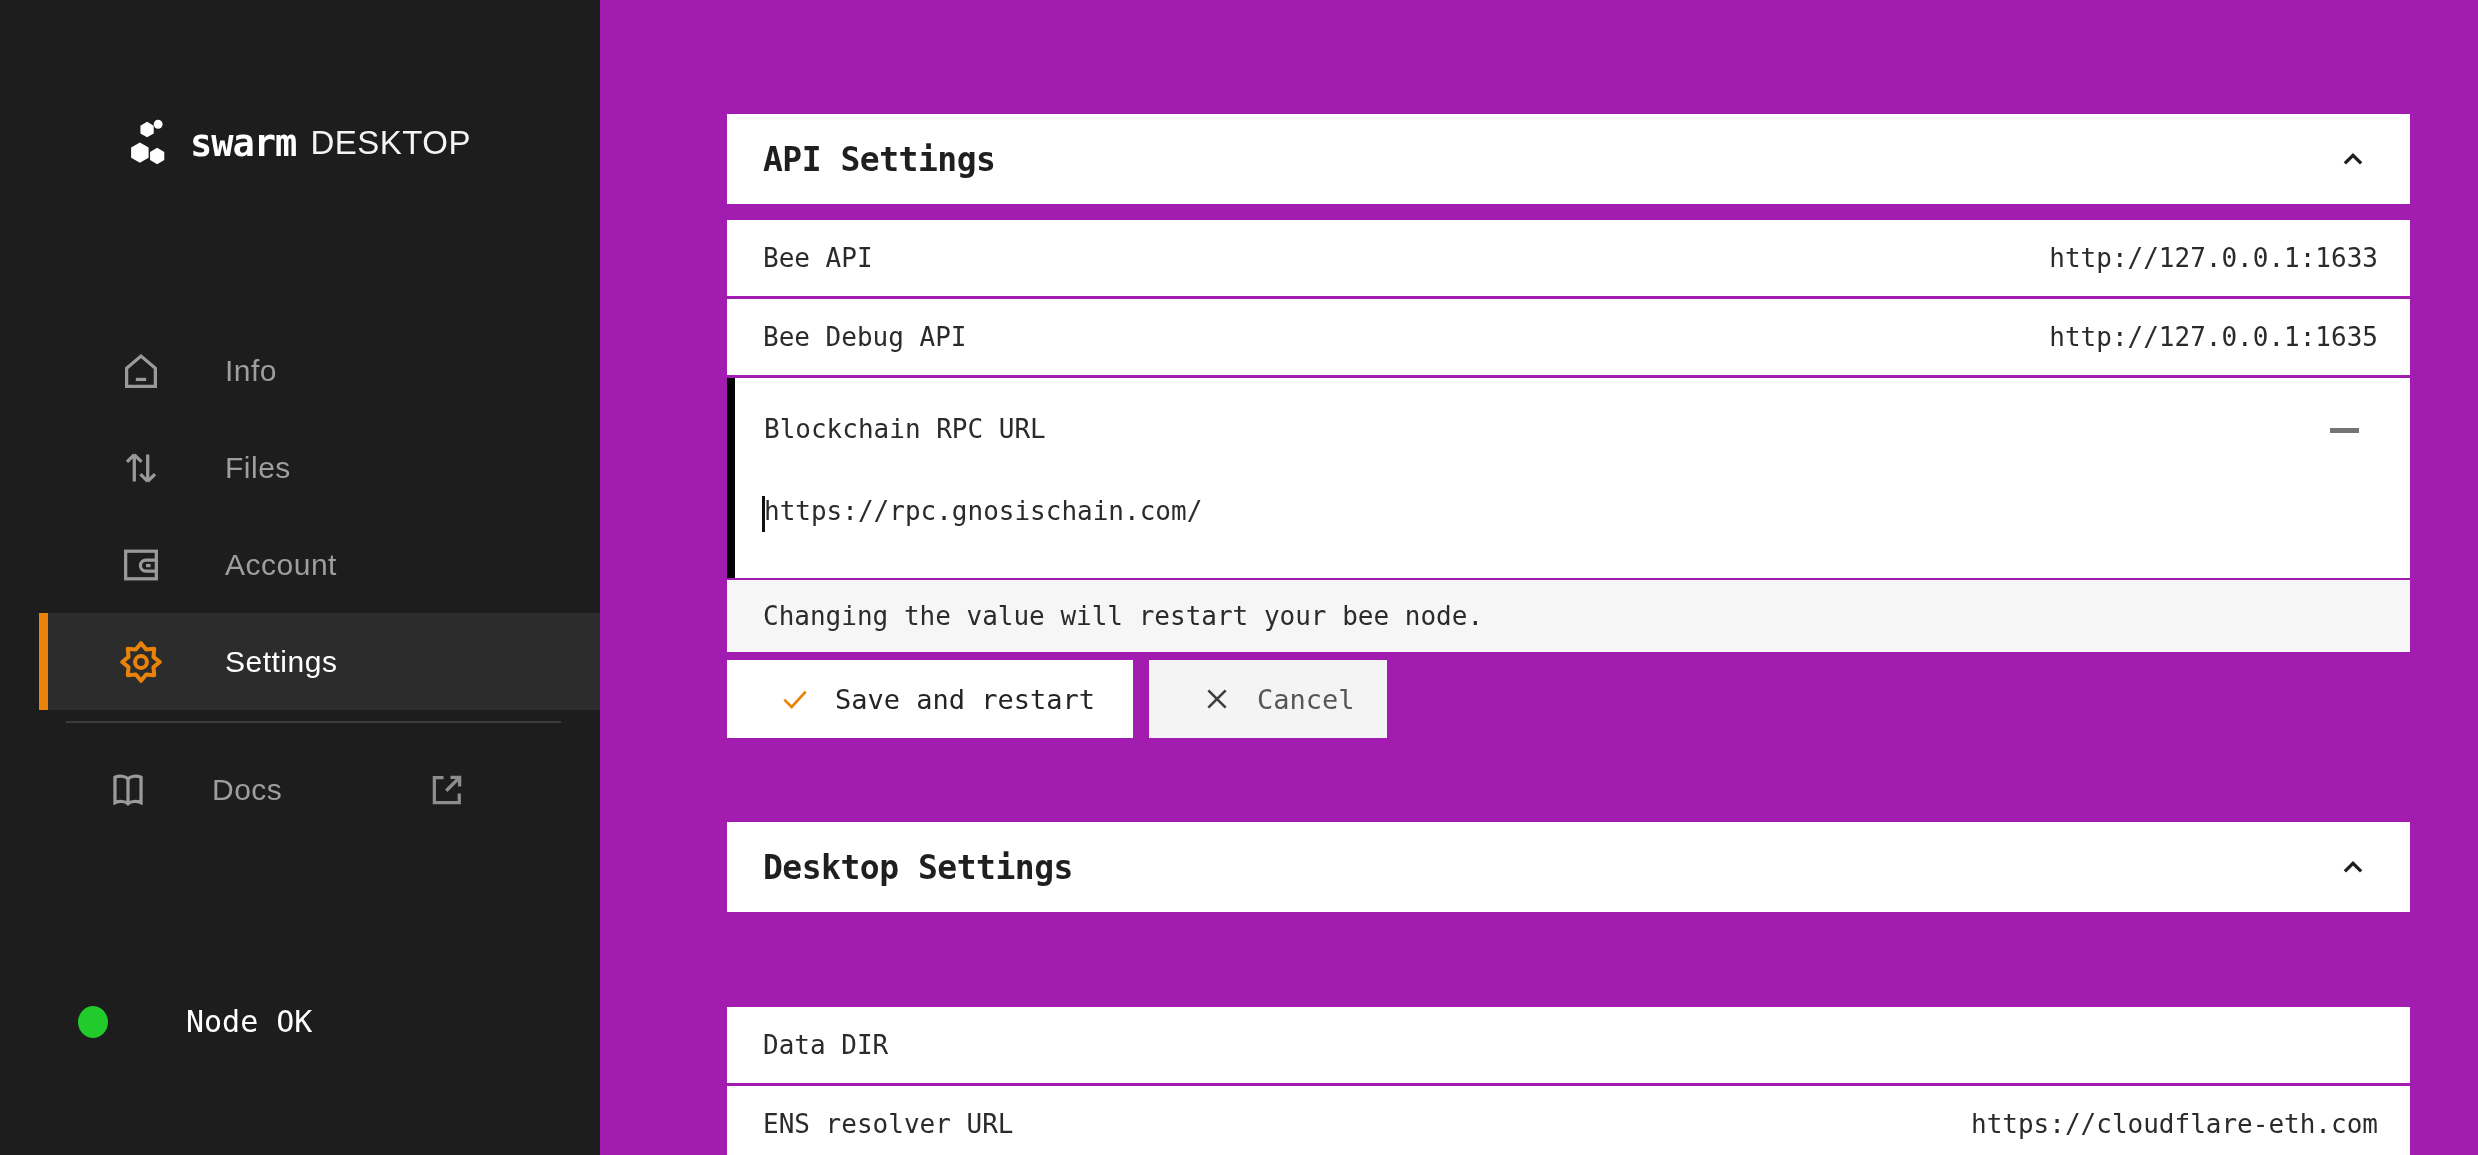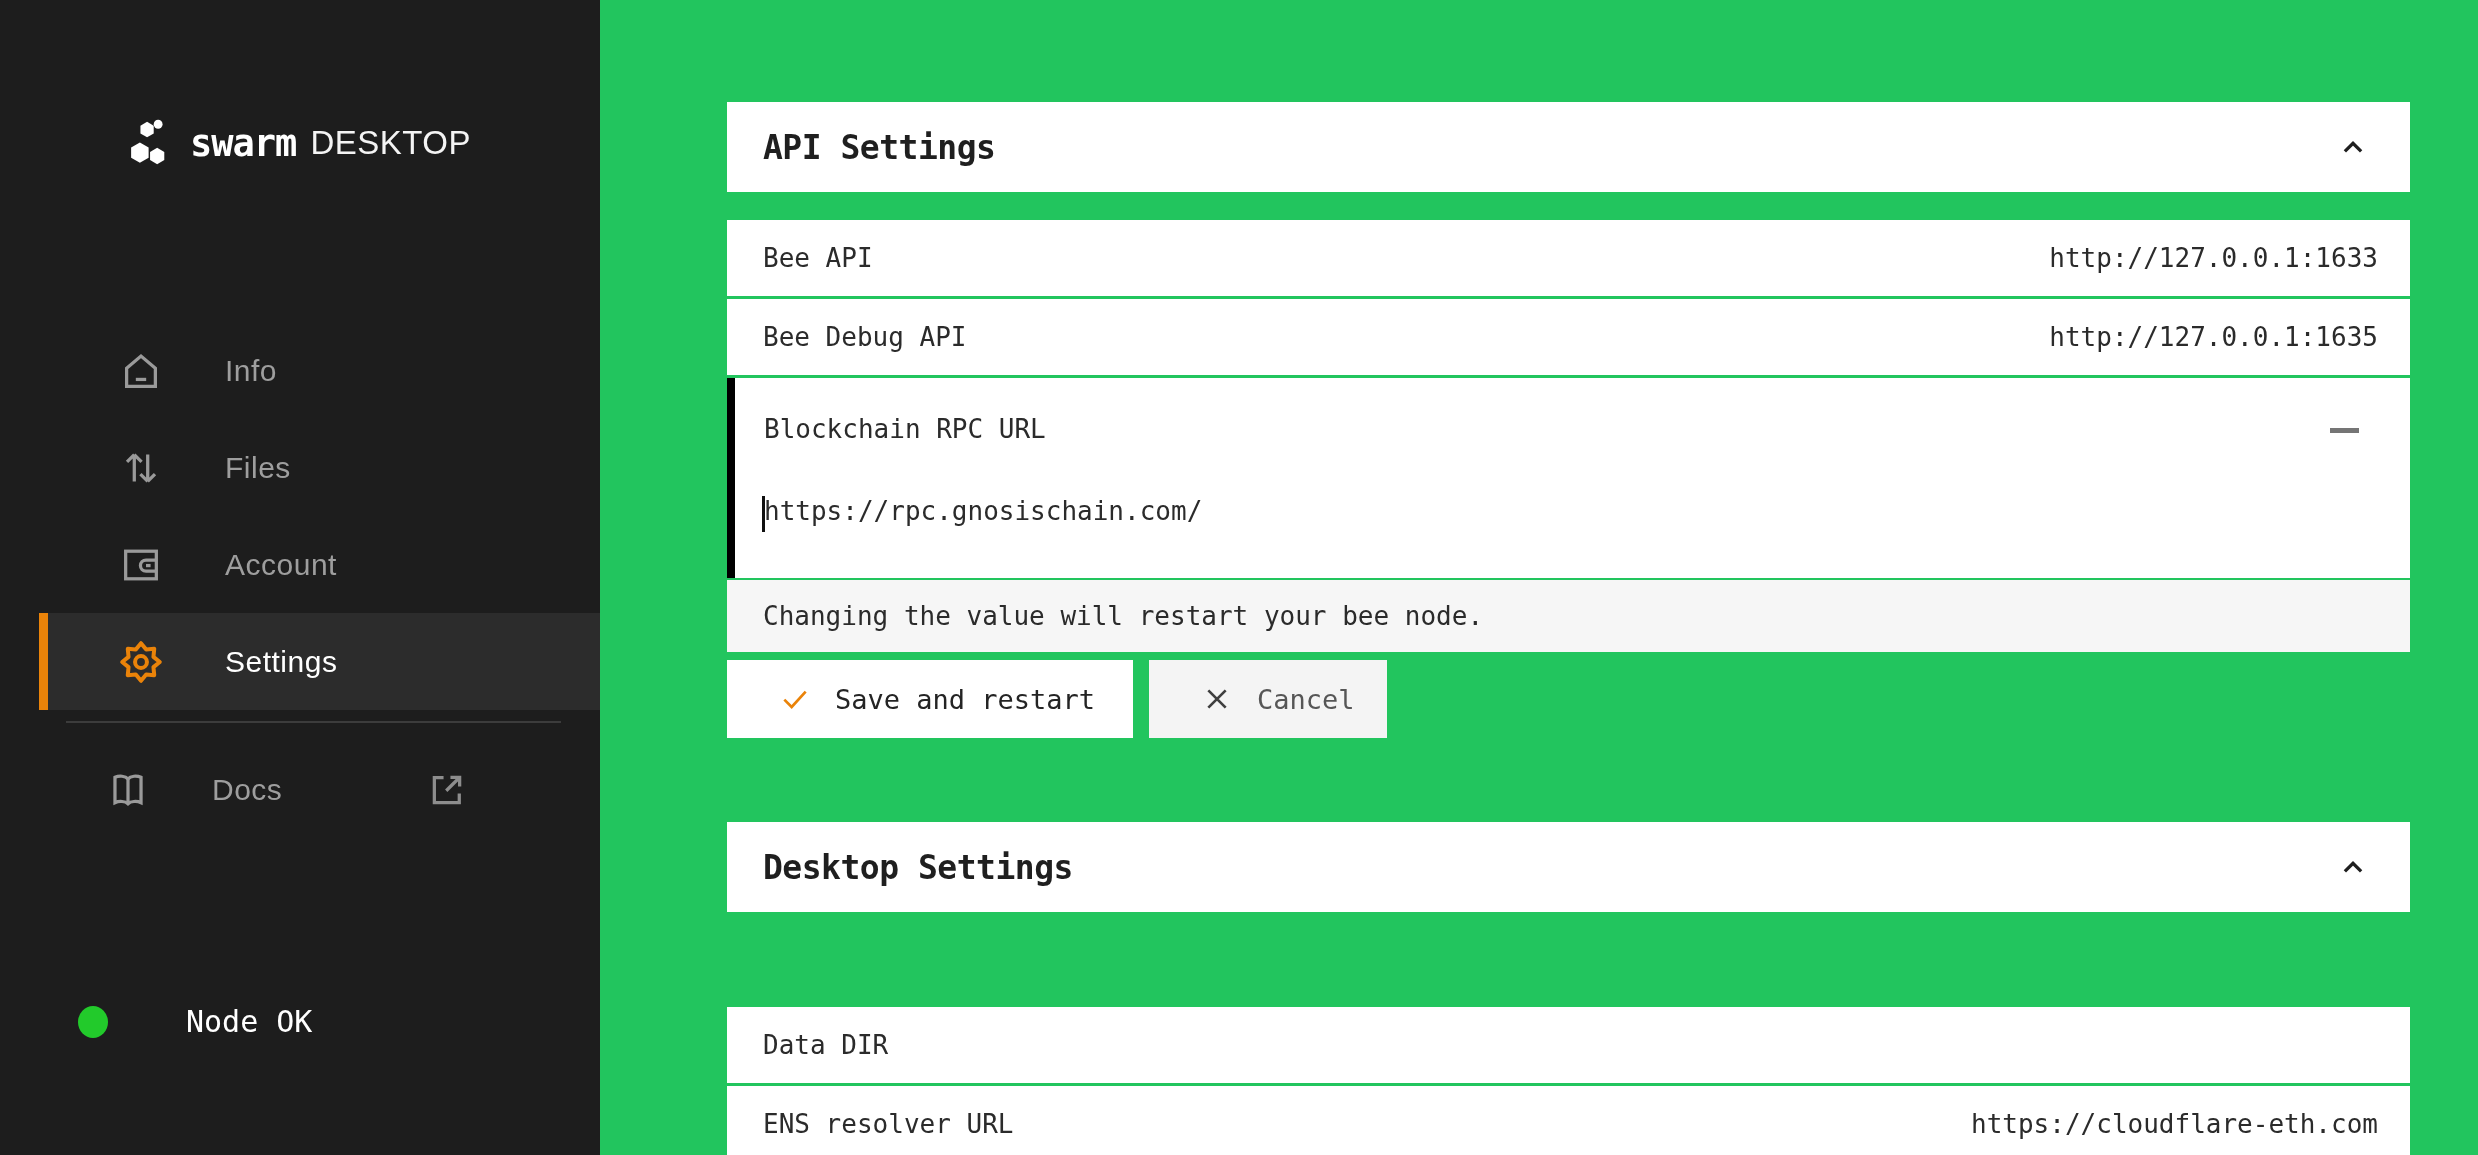--- a/index.html
+++ b/index.html
@@ -1,18 +1,18 @@
 <!DOCTYPE html>
 <html><head>
 <meta charset="utf-8">
 <style>
   * { margin:0; padding:0; box-sizing:border-box; }
   html,body { width:2478px; height:1155px; }
   body { font-family:"DejaVu Sans Mono", monospace; }
-  .app { position:relative; width:2478px; height:1155px; overflow:hidden; background:#22c55e; }
+  .app { position:relative; width:2478px; height:1155px; overflow:hidden; background:#a21caf; }
 
   
   .sidebar { position:absolute; left:0; top:0; width:600px; height:1155px; background:#1d1d1d; }
   .logo { position:absolute; left:126px; top:118px; display:flex; align-items:center; }
   .logo-mark { width:46px; height:50px; flex:0 0 auto; }
   .logo-brand { margin-left:18px; color:#ffffff; font-family:"DejaVu Sans Mono", monospace; font-weight:bold; font-size:37px; letter-spacing:-1px; }
   .logo-variant { margin-left:14px; color:#f4f4f4; font-family:"Liberation Sans", sans-serif; font-weight:400; font-size:33px; letter-spacing:0.5px; }
 
   .nav { position:absolute; left:0; top:322px; width:600px;padding-left:39px; }
   .nav-item { position:relative; height:97px; display:flex; align-items:center; padding-left:79px; cursor:pointer; }
@@ -148,21 +148,21 @@
 
     <div class="node-status">
       <span class="status-dot"></span>
       <span class="status-label">Node OK</span>
     </div>
 
   </aside>
 
   <main class="main">
 
-    <div class="card section-header" style="top:102px;gap:36px;">
+    <div class="card section-header" style="top:114px;gap:36px;">
       <span class="section-title">API Settings</span>
       <svg class="chev" viewBox="0 0 24 24" fill="none" stroke="#1f1f1f" stroke-width="2.6">
         <polyline points="5.5,15.5 12,9 18.5,15.5"></polyline>
       </svg>
     </div>
 
     <div class="card kv-row" style="top:220px;">
       <span class="kv-label">Bee API</span>
       <span class="kv-value">http://127.0.0.1:1633</span>
     </div>

